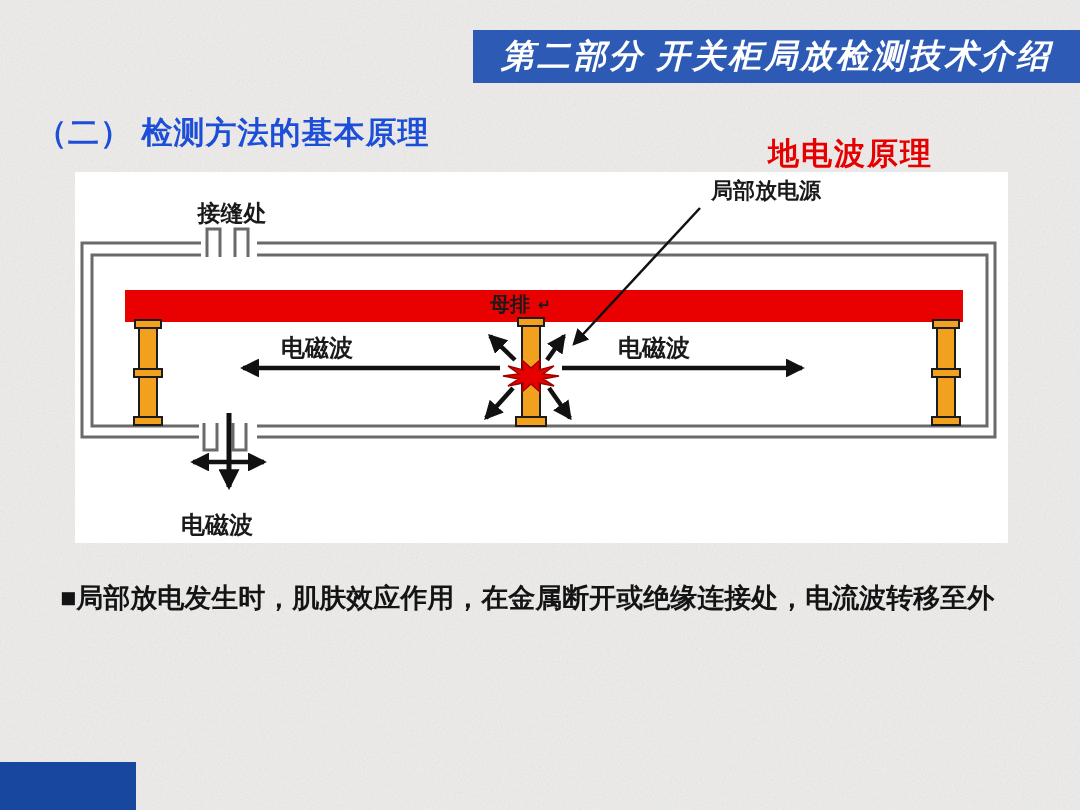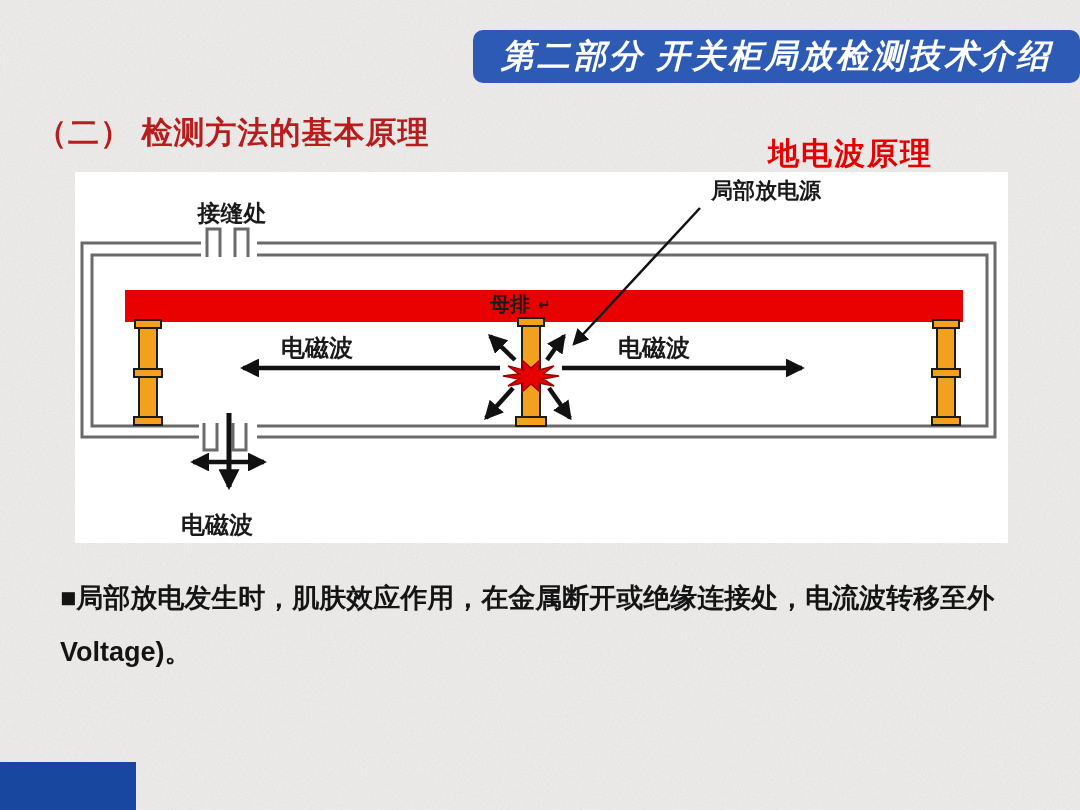--- a/index.html
+++ b/index.html
@@ -4,30 +4,30 @@
 <style>
   html,body{margin:0;padding:0;}
   body{
     width:1080px;height:810px;position:relative;overflow:hidden;
     background:#edecea;
     font-family:"Liberation Sans","DejaVu Sans",sans-serif;
   }
   .noise-layer{position:absolute;left:0;top:0;z-index:0;pointer-events:none;}
   .banner{
     position:absolute;left:473px;top:30px;width:607px;height:53px;
-    background:#2d5ab4;z-index:2;display:flex;align-items:center;justify-content:center;border-radius:10px;
+    background:#2d5ab4;z-index:2;display:flex;align-items:center;justify-content:center;
   }
   .banner-text{
     color:#ffffff;font-size:33px;font-weight:bold;font-style:italic;
     letter-spacing:3px;white-space:nowrap;
     font-family:"Liberation Serif","DejaVu Serif",serif;
   }
   .slide-title{
     position:absolute;left:36px;top:112px;z-index:2;
-    font-size:31px;font-weight:800;color:#b91c1c;letter-spacing:1px;white-space:nowrap;
+    font-size:31px;font-weight:800;color:#1d4ed8;letter-spacing:1px;white-space:nowrap;
   }
   .slide-subtitle{
     position:absolute;left:768px;top:112px;z-index:2;
     font-size:31px;font-weight:800;color:#e60000;letter-spacing:2px;white-space:nowrap;margin-top:21px;
   }
   .diagram-panel{
     position:absolute;left:75px;top:172px;width:933px;height:371px;
     background:#ffffff;z-index:1;
   }
   .diagram-panel svg{display:block;}
@@ -137,16 +137,15 @@
     <text x="157" y="49" text-anchor="middle" font-size="23">接缝处</text>
     <text x="691" y="26" text-anchor="middle" font-size="22">局部放电源</text>
     <text x="242" y="184" text-anchor="middle" font-size="24">电磁波</text>
     <text x="579" y="184" text-anchor="middle" font-size="24">电磁波</text>
     <text x="142" y="361" text-anchor="middle" font-size="24">电磁波</text>
   </svg>
 </div>
 
 <div class="body-paragraph">
   <div class="body-line">■局部放电发生时，肌肤效应作用，在金属断开或绝缘连接处，电流波转移至外</div>
-  <div class="body-line">Voltage)。</div>
 </div>
 
 <div class="footer-accent"></div>
 
 </body></html>

